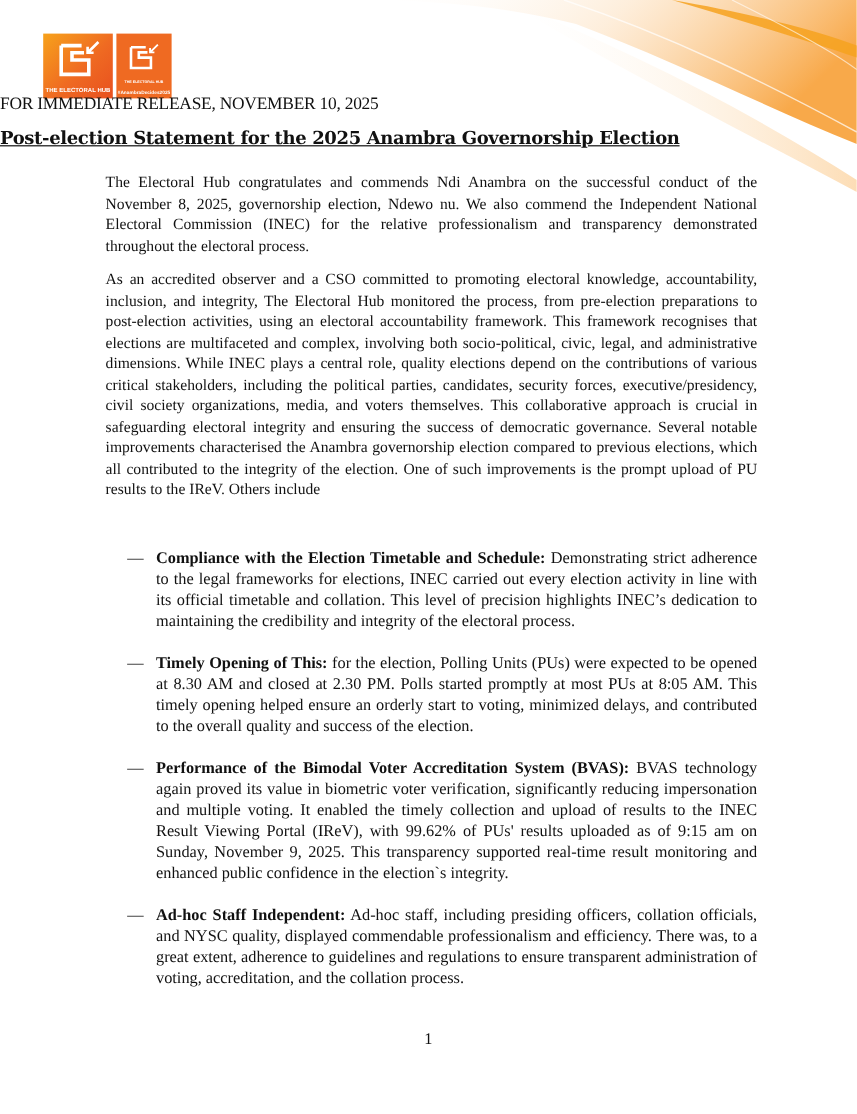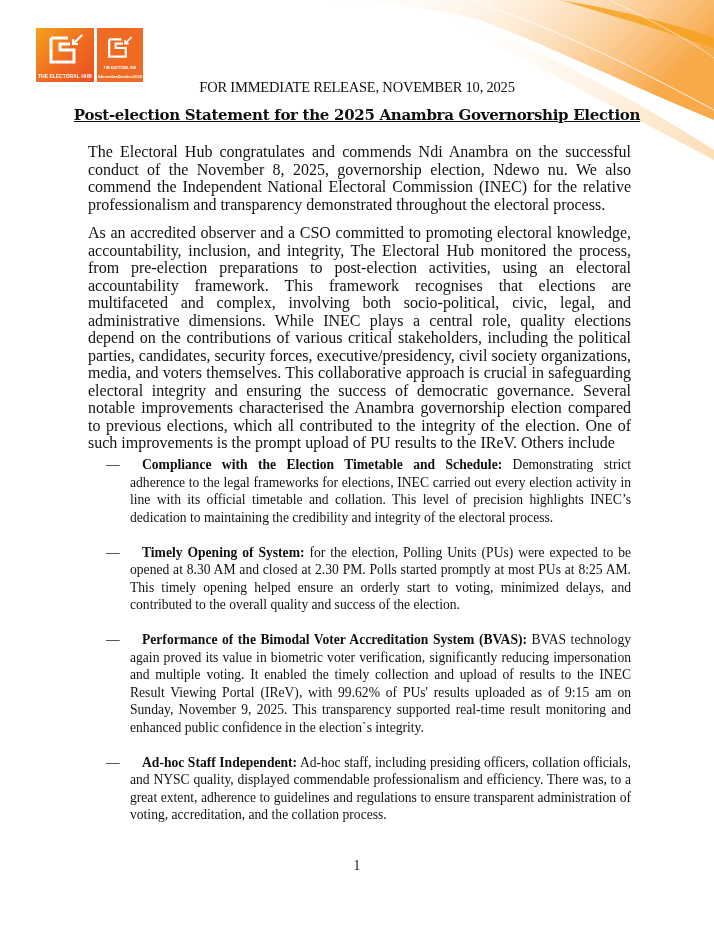--- a/index.html
+++ b/index.html
@@ -7,29 +7,29 @@
     width: 714px; height: 928px; overflow: hidden; position: relative;
     background: #ffffff; color: #111;
     font-family: "Liberation Serif", serif;
   }
   .swoosh { position: absolute; left: 0; top: 0; width: 714px; height: 160px; pointer-events: none; }
   .logos { position: absolute; left: 36px; top: 28px; display: flex; gap: 3px; }
   .logo { width: 58px; height: 54px; background: linear-gradient(135deg, #f7a21b 0%, #ef6a22 55%, #e8501f 100%); position: relative; }
   .logo.small { width: 46px; height: 54px; background: #ef6a22; }
   .logo-mark { position: absolute; }
   .logo-text { position: absolute; left: 0; right: 0; bottom: 3px; text-align: center; color: #fff; font-family: "Liberation Sans", sans-serif; font-size: 5px; font-weight: bold; }
-  .release { position: absolute; left: 0; right: 0; top: 79px; text-align: center; font-size: 14.5px; letter-spacing: -0.2px; }
-  .title { position: absolute; left: 0; right: 0; top: 106px; text-align: center; font-size: 15px; font-weight: bold; text-decoration: underline; font-family: "DejaVu Serif", serif; letter-spacing: -0.3px; }
-  .body { position: absolute; left: 88px; width: 543px; font-size: 16px; line-height: 17.5px; text-align: justify; }
+  .release { position: absolute; left: 0; right: 0; top: 79px; text-align: left; font-size: 14.5px; letter-spacing: -0.2px; }
+  .title { position: absolute; left: 0; right: 0; top: 106px; font-size: 15px; font-weight: bold; text-decoration: underline; font-family: "DejaVu Serif", serif; letter-spacing: -0.3px; }
+  .body { position: absolute; left: 88px; width: 543px; font-size: 13px; line-height: 17.5px; text-align: justify; }
   .p1 { top: 143px; }
   .p2 { top: 224px; }
   .bullets { position: absolute; left: 106px; width: 525px; top: 456px; font-size: 13.6px; line-height: 17.5px; }
   .bullet { position: relative; padding-left: 24px; text-align: justify; margin-bottom: 17.5px; }
   .dash { position: absolute; left: 0; top: 0; }
-  .bhead { font-weight: bold; margin-left: 12px; }
+  .bhead { font-weight: bold; }
   .page-num { position: absolute; left: 0; right: 0; top: 858px; text-align: center; font-size: 13.6px; }
 </style>
 </head>
 <body>
 
 <svg class="swoosh" viewBox="0 0 714 160" preserveAspectRatio="none">
   <defs>
     <linearGradient id="g1" x1="0" y1="0" x2="1" y2="0.3">
       <stop offset="0" stop-color="#fff" stop-opacity="0"></stop>
       <stop offset="0.5" stop-color="#fde3c4" stop-opacity="0.6"></stop>
@@ -71,21 +71,21 @@
 <p class="body p1" style="margin:0">The Electoral Hub congratulates and commends Ndi Anambra on the successful conduct of the November 8, 2025, governorship election, Ndewo nu. We also commend the Independent National Electoral Commission (INEC) for the relative professionalism and transparency demonstrated throughout the electoral process.</p>
 <p class="body p2" style="margin:0">As an accredited observer and a CSO committed to promoting electoral knowledge, accountability, inclusion, and integrity, The Electoral Hub monitored the process, from pre-election preparations to post-election activities, using an electoral accountability framework. This framework recognises that elections are multifaceted and complex, involving both socio-political, civic, legal, and administrative dimensions. While INEC plays a central role, quality elections depend on the contributions of various critical stakeholders, including the political parties, candidates, security forces, executive/presidency, civil society organizations, media, and voters themselves. This collaborative approach is crucial in safeguarding electoral integrity and ensuring the success of democratic governance. Several notable improvements characterised the Anambra governorship election compared to previous elections, which all contributed to the integrity of the election. One of such improvements is the prompt upload of PU results to the IReV. Others include</p>
 
 <div class="bullets">
   <div class="bullet">
     <span class="dash">—</span>
     <span class="bhead">Compliance with the Election Timetable and Schedule:</span><span> Demonstrating strict adherence to the legal frameworks for elections, INEC carried out every election activity in line with its official timetable and collation. This level of precision highlights INEC’s dedication to maintaining the credibility and integrity of the electoral process.</span>
   </div>
   <div class="bullet">
     <span class="dash">—</span>
-    <span class="bhead">Timely Opening of System:</span><span> for the election, Polling Units (PUs) were expected to be opened at 8.30 AM and closed at 2.30 PM. Polls started promptly at most PUs at 8:25 AM. This timely opening helped ensure an orderly start to voting, minimized delays, and contributed to the overall quality and success of the election.</span>
+    <span class="bhead">Timely Opening of This:</span><span> for the election, Polling Units (PUs) were expected to be opened at 8.30 AM and closed at 2.30 PM. Polls started promptly at most PUs at 8:05 AM. This timely opening helped ensure an orderly start to voting, minimized delays, and contributed to the overall quality and success of the election.</span>
   </div>
   <div class="bullet">
     <span class="dash">—</span>
     <span class="bhead">Performance of the Bimodal Voter Accreditation System (BVAS):</span><span> BVAS technology again proved its value in biometric voter verification, significantly reducing impersonation and multiple voting. It enabled the timely collection and upload of results to the INEC Result Viewing Portal (IReV), with 99.62% of PUs' results uploaded as of 9:15 am on Sunday, November 9, 2025. This transparency supported real-time result monitoring and enhanced public confidence in the election`s integrity.</span>
   </div>
   <div class="bullet">
     <span class="dash">—</span>
     <span class="bhead">Ad-hoc Staff Independent:</span><span> Ad-hoc staff, including presiding officers, collation officials, and NYSC quality, displayed commendable professionalism and efficiency. There was, to a great extent, adherence to guidelines and regulations to ensure transparent administration of voting, accreditation, and the collation process.</span>
   </div>
 </div>

